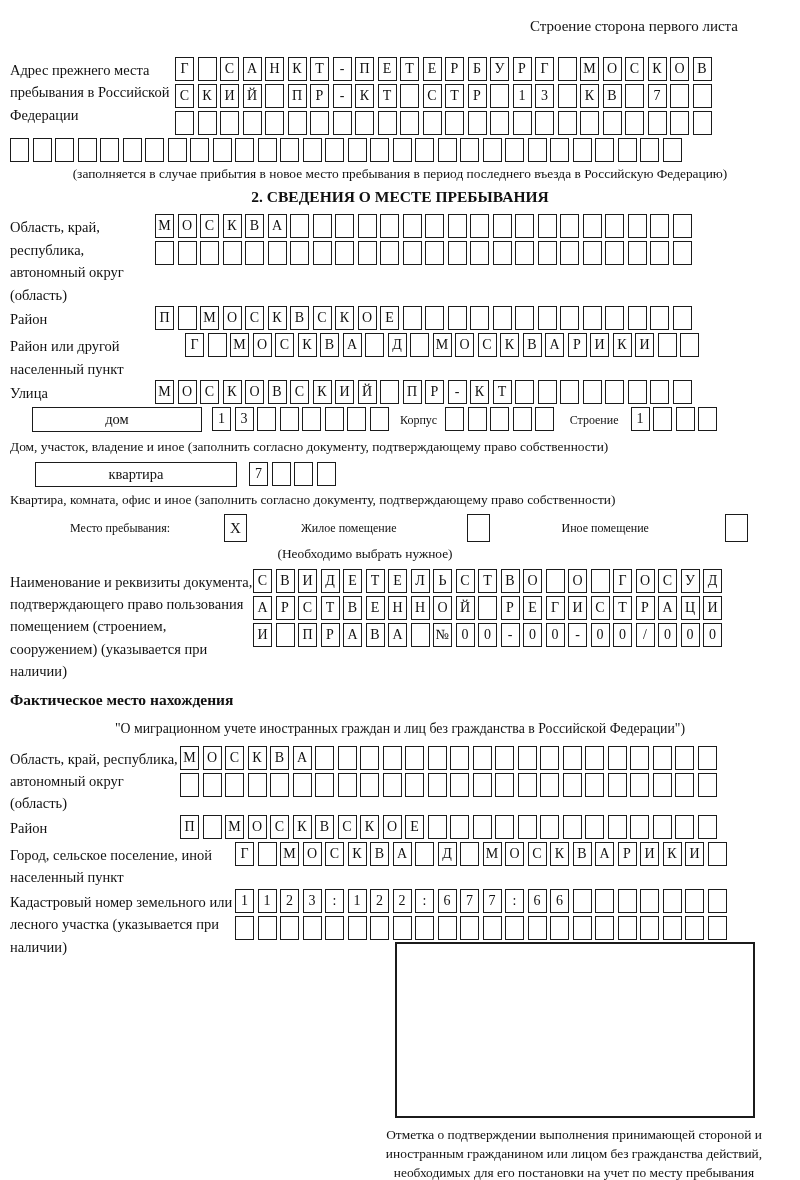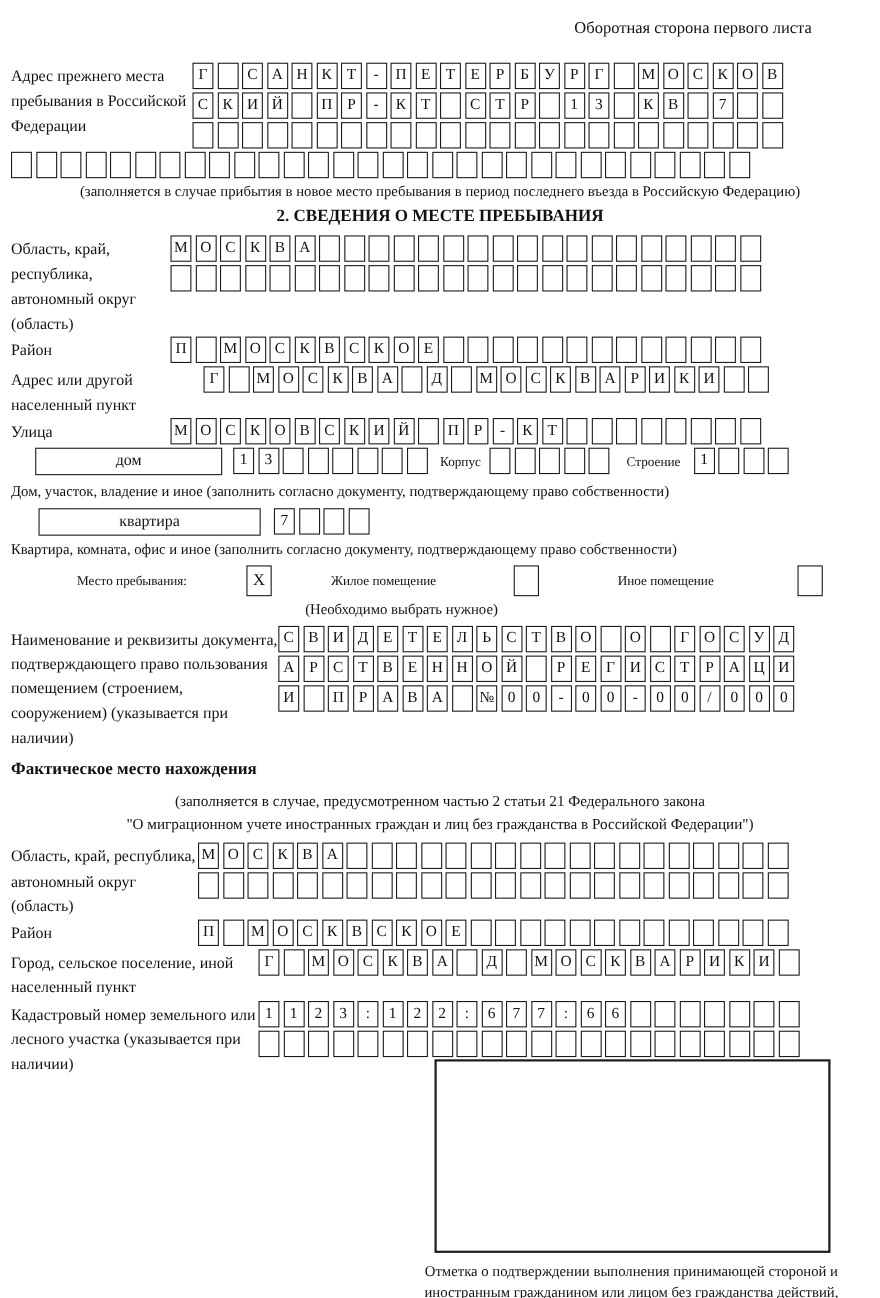--- a/index.html
+++ b/index.html
@@ -41,21 +41,21 @@
   .gap8{width:8px;flex:none;}
   .gap12{width:12px;flex:none;}
   .gap25{width:25px;flex:none;}
   .gap30{width:30px;flex:none;}
 </style>
 </head>
 <body>
 
 <div class="page">
 
-  <div class="hdr">Оборотная сторона первого листа</div>
+  <div class="hdr">Строение сторона первого листа</div>
 
   <div class="frow">
     <div class="lbl w165">Адрес прежнего места пребывания в Российской Федерации</div>
     <div>
       <div class="boxrow">
           <span class="cell">Г</span>
           <span class="cell"></span>
           <span class="cell">С</span>
           <span class="cell">А</span>
           <span class="cell">Н</span>
@@ -251,21 +251,21 @@
         <span class="cell"></span>
         <span class="cell"></span>
         <span class="cell"></span>
         <span class="cell"></span>
         <span class="cell"></span>
         <span class="cell"></span>
       </div>
   </div>
 
   <div class="frow">
-    <div class="lbl w175">Адрес или другой населенный пункт</div>
+    <div class="lbl w175">Район или другой населенный пункт</div>
     <div class="boxrow">
         <span class="cell">Г</span>
         <span class="cell"></span>
         <span class="cell">М</span>
         <span class="cell">О</span>
         <span class="cell">С</span>
         <span class="cell">К</span>
         <span class="cell">В</span>
         <span class="cell">А</span>
         <span class="cell"></span>
@@ -447,21 +447,20 @@
           <span class="cell">0</span>
           <span class="cell">/</span>
           <span class="cell">0</span>
           <span class="cell">0</span>
           <span class="cell">0</span>
         </div>
     </div>
   </div>
 
   <div class="fact-title">Фактическое место нахождения</div>
-  <div class="fact-note">(заполняется в случае, предусмотренном частью 2 статьи 21 Федерального закона</div>
   <div class="fact-note mb6">"О миграционном учете иностранных граждан и лиц без гражданства в Российской Федерации")</div>
 
   <div class="frow">
     <div class="lbl w170">Область, край, республика, автономный округ (область)</div>
     <div>
       <div class="boxrow">
           <span class="cell">М</span>
           <span class="cell">О</span>
           <span class="cell">С</span>
           <span class="cell">К</span>

